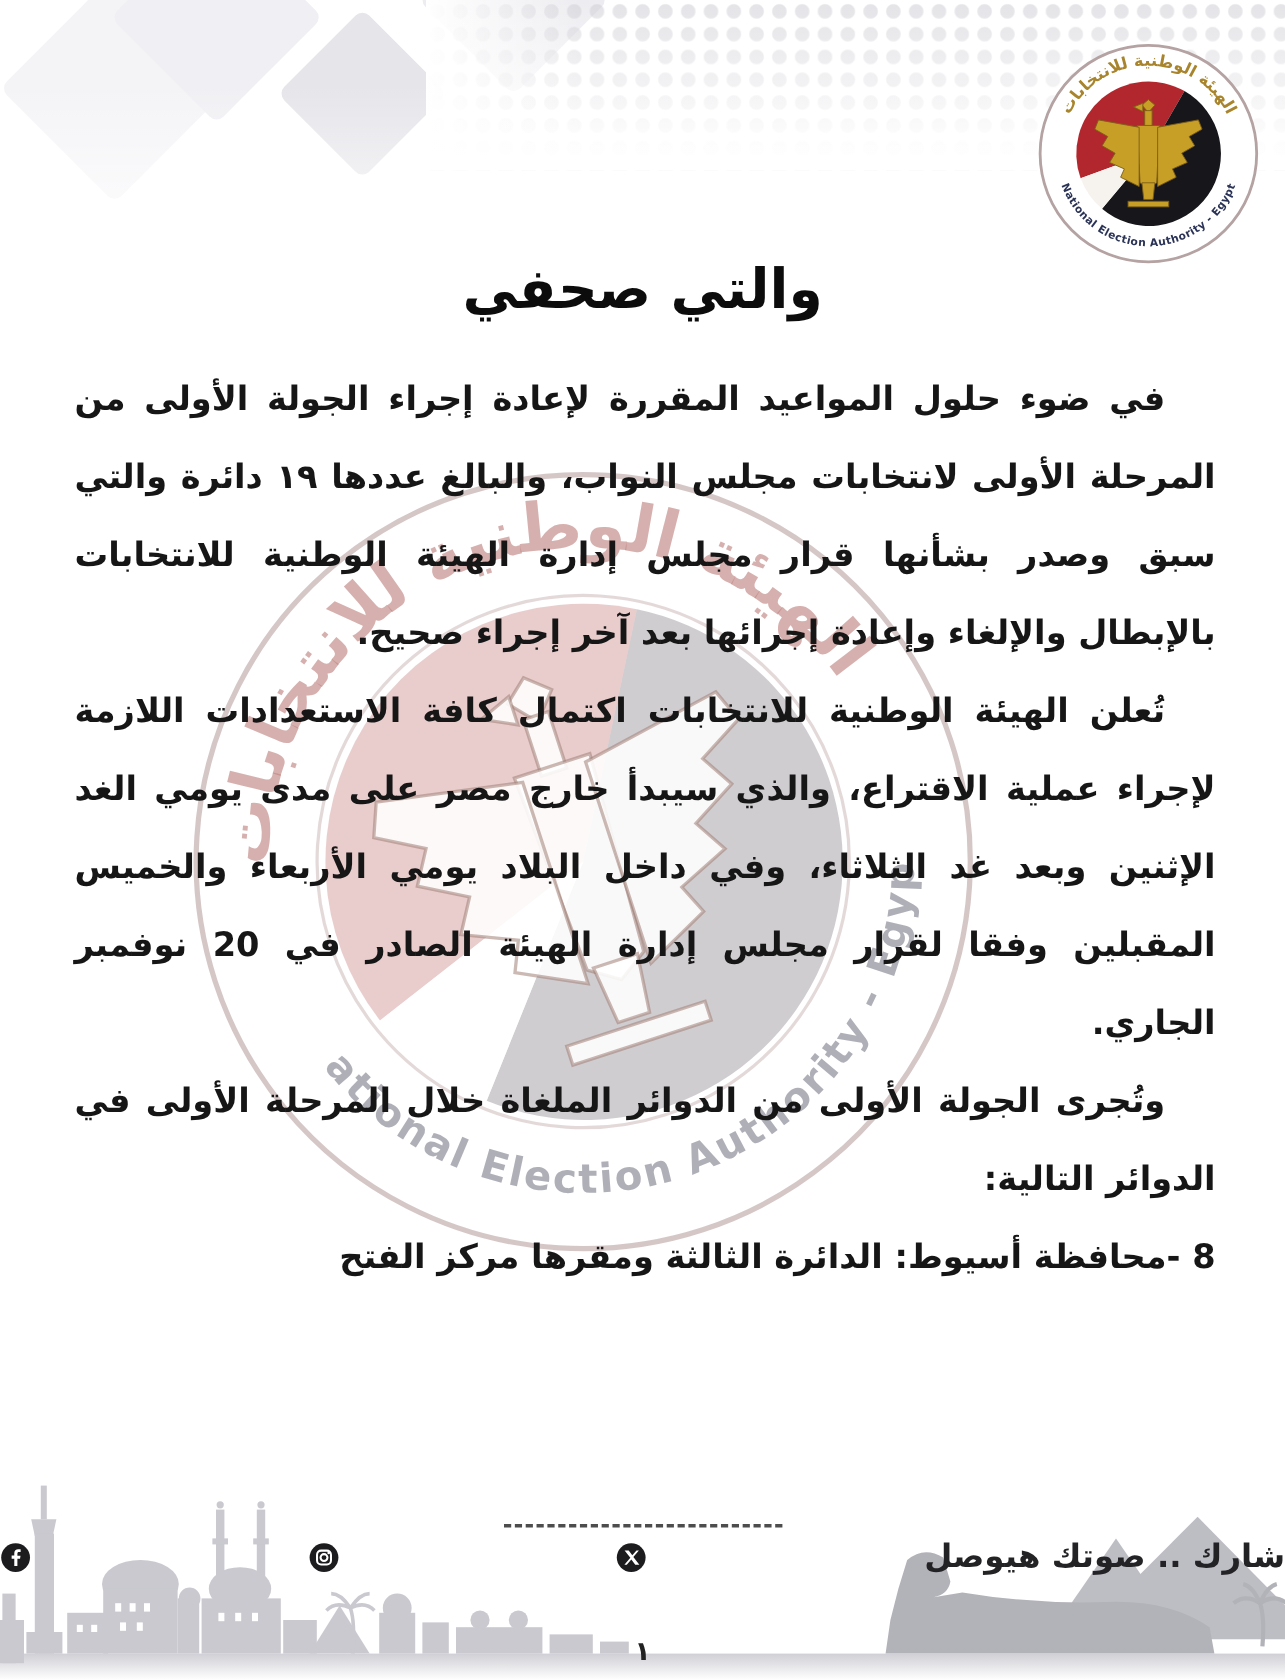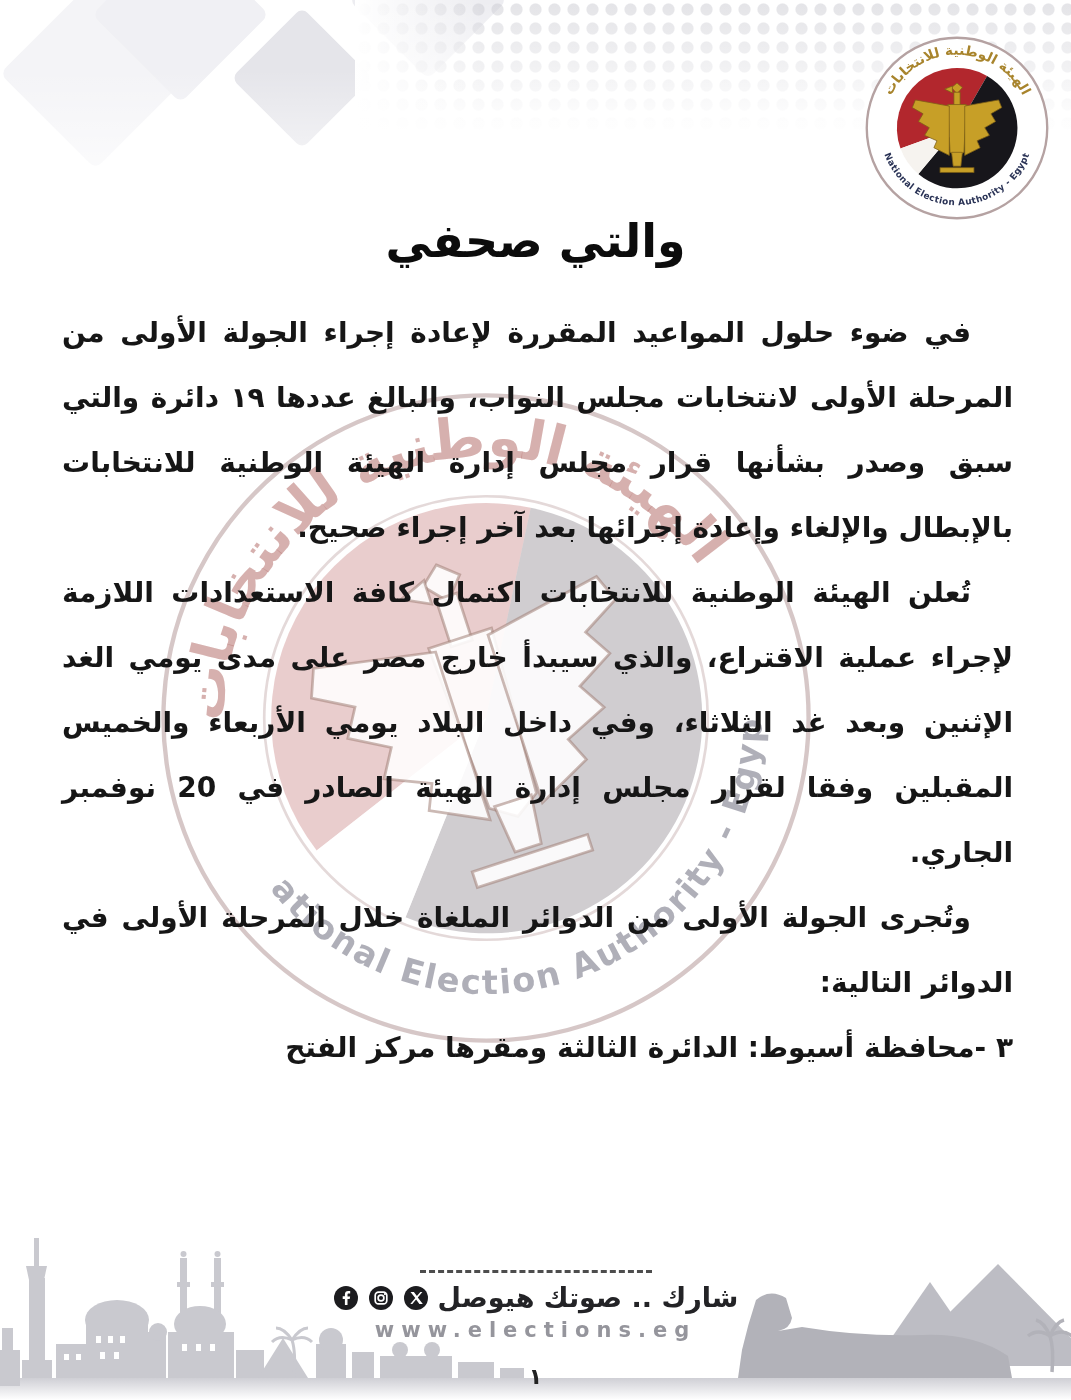--- a/index.html
+++ b/index.html
@@ -28,21 +28,21 @@
   .title{position:absolute;top:214px;left:0;right:0;text-align:center;direction:rtl;
     font-size:46px;font-weight:bold;color:#0c0c0c;z-index:3;}
   .body{position:absolute;top:300px;right:58px;left:62px;z-index:3;direction:rtl;
     text-align:justify;font-weight:bold;color:#161616;font-size:28px;line-height:65px;}
   .body p{margin:0;text-indent:42px;}
   .body p.district{text-indent:0;}
   
   .footer-art{position:absolute;left:0;top:1232px;width:1071px;height:168px;z-index:1;}
   .footer-text{position:absolute;left:0;right:0;top:1270px;text-align:center;z-index:3;}
   .dash-line{width:232px;margin:0 auto 9px auto;border-top:3px dashed #4d4d4d;}
-  .slogan-row{display:flex;justify-content:center;align-items:center;gap:9px;direction:ltr;}
+  .slogan-row{display:flex;justify-content:space-between;align-items:center;gap:9px;direction:ltr;}
   .sicon{width:26px;height:26px;display:block;}
   .slogan{font-size:27px;font-weight:bold;color:#232326;direction:rtl;}
   .website{margin-top:5px;font-size:21px;font-weight:bold;color:#95959c;letter-spacing:7px;}
   .page-num{position:absolute;left:0;right:0;top:1364px;text-align:center;
     font-size:22px;font-weight:bold;color:#222;z-index:3;}
 </style>
 </head>
 <body>
 
 <div class="page">
@@ -102,21 +102,21 @@
       <textPath href="#wmBot" startOffset="50%" text-anchor="middle">National Election Authority - Egypt</textPath>
     </text>
   </svg>
 
   <div class="title">والتي صحفي</div>
 
   <div class="body">
     <p>في ضوء حلول المواعيد المقررة لإعادة إجراء الجولة الأولى من المرحلة الأولى لانتخابات مجلس النواب، والبالغ عددها ١٩ دائرة والتي سبق وصدر بشأنها قرار مجلس إدارة الهيئة الوطنية للانتخابات بالإبطال والإلغاء وإعادة إجرائها بعد آخر إجراء صحيح.</p>
     <p>تُعلن الهيئة الوطنية للانتخابات اكتمال كافة الاستعدادات اللازمة لإجراء عملية الاقتراع، والذي سيبدأ خارج مصر على مدى يومي الغد الإثنين وبعد غد الثلاثاء، وفي داخل البلاد يومي الأربعاء والخميس المقبلين وفقا لقرار مجلس إدارة الهيئة الصادر في 20 نوفمبر الجاري.</p>
     <p>وتُجرى الجولة الأولى من الدوائر الملغاة خلال المرحلة الأولى في الدوائر التالية:</p>
-    <p class="district">٣ -محافظة أسيوط: الدائرة الثالثة ومقرها مركز الفتح</p>
+    <p class="district">8 -محافظة أسيوط: الدائرة الثالثة ومقرها مركز الفتح</p>
   </div>
 
   <svg class="footer-art" viewBox="0 0 1071 168">
     <defs>
       <linearGradient id="band" x1="0" y1="0" x2="0" y2="1">
         <stop offset="0" stop-color="#cfcfd5"></stop>
           <stop offset="1" stop-color="#ffffff"></stop>
       </linearGradient>
     </defs>
     <rect x="0" y="146" width="1071" height="22" fill="url(#band)"></rect>
@@ -198,17 +198,16 @@
         <rect x="7.2" y="7.2" width="11.6" height="11.6" rx="3.4" fill="none" stroke="#ffffff" stroke-width="1.7"></rect>
         <circle cx="13" cy="13" r="2.9" fill="none" stroke="#ffffff" stroke-width="1.7"></circle>
         <circle cx="16.9" cy="9.1" r="1.1" fill="#ffffff"></circle>
       </svg>
       <svg class="sicon" viewBox="0 0 26 26">
         <circle cx="13" cy="13" r="12" fill="#1c1c1f"></circle>
         <path d="M7.5,7 h3.4 l3,4.1 L17.4,7 h2 l-4.6,5.4 5,6.6 h-3.4 l-3.3,-4.5 -3.8,4.5 h-2 l5,-5.9 Z" fill="#ffffff"></path>
       </svg>
       <span class="slogan">شارك .. صوتك هيوصل</span>
     </div>
-    <div class="website">www.elections.eg</div>
   </div>
 
   <div class="page-num">١</div>
 </div>
 
 </body></html>

